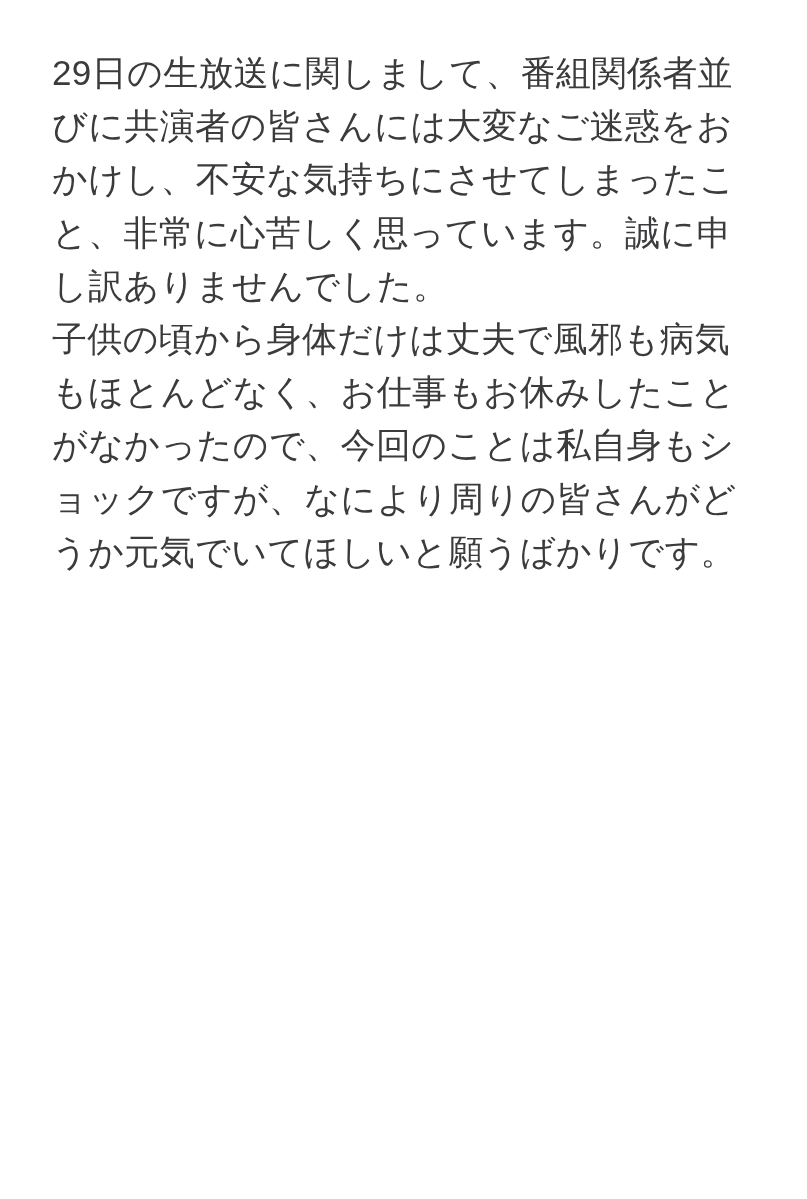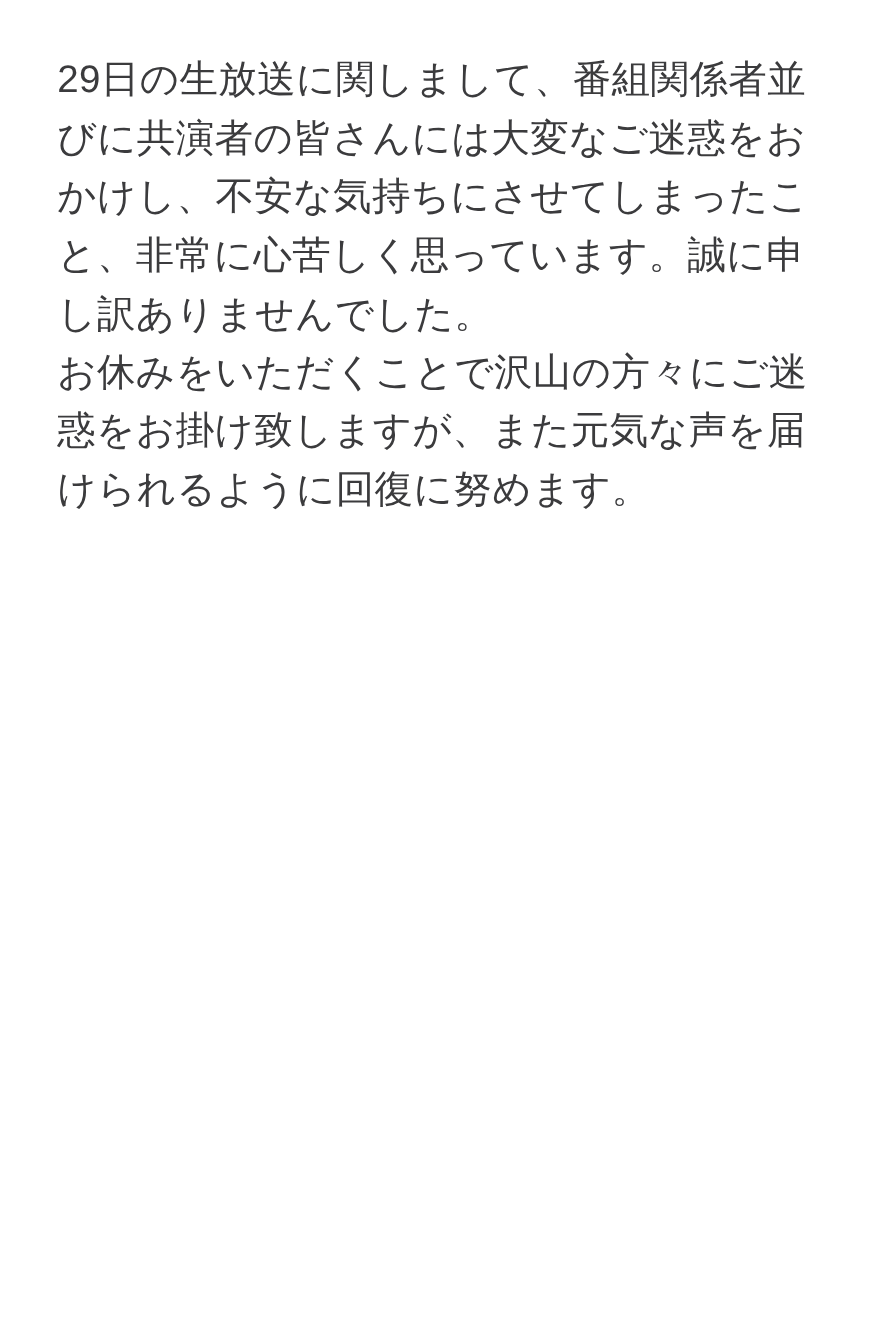--- a/index.html
+++ b/index.html
@@ -33,15 +33,15 @@
     margin: 0;
     padding: 0;
   }
 </style>
 </head>
 <body>
 
 <div class="statement-sheet">
   <div class="statement-body">
     <p class="statement-paragraph">29日の生放送に関しまして、番組関係者並びに共演者の皆さんには大変なご迷惑をおかけし、不安な気持ちにさせてしまったこと、非常に心苦しく思っています。誠に申し訳ありませんでした。</p>
-    <p class="statement-paragraph">お休みをいただくことで沢山の方々にご迷惑をお掛け致しますが、また元気な声を届けられるように回復に努めます。</p>
+    <p class="statement-paragraph">子供の頃から身体だけは丈夫で風邪も病気もほとんどなく、お仕事もお休みしたことがなかったので、今回のことは私自身もショックですが、なにより周りの皆さんがどうか元気でいてほしいと願うばかりです。</p>
   </div>
 </div>
 
 </body></html>

